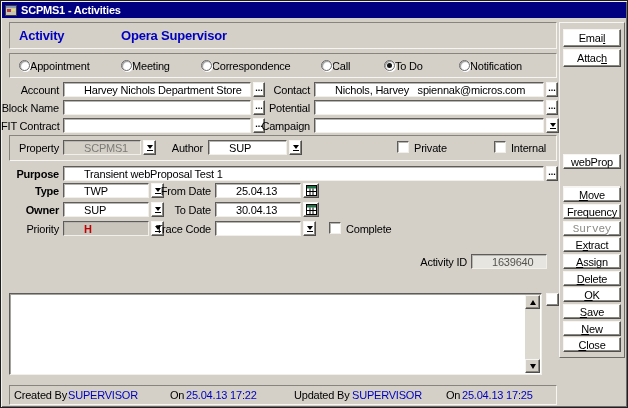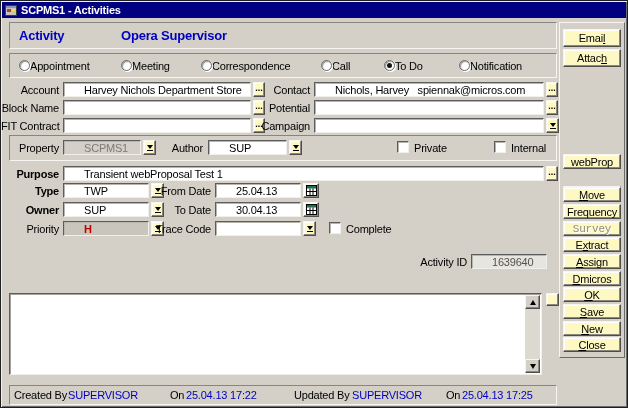--- a/index.html
+++ b/index.html
@@ -10,21 +10,21 @@
   .title{color:#ffffff;font-weight:bold;white-space:nowrap;}
   .band{position:absolute;border:1px solid;border-color:#87857e #f6f5f1 #f6f5f1 #87857e;}
   .hdr-text{position:absolute;top:27px;color:#0000c0;font-weight:bold;font-size:13px;white-space:nowrap;}
   .lbl{position:absolute;text-align:right;white-space:nowrap;color:#000;}
   .b{font-weight:bold;}
   .fld{position:absolute;height:15px;background:#fff;border:1px solid;border-color:#5c5c5c #f1efe9 #f1efe9 #5c5c5c;
        box-shadow:inset 1px 1px 0 #b8b5ae;padding:1px 20px 0;white-space:pre;overflow:hidden;line-height:12px;}
   .fld.dis{background:#d4d0c8;color:#7d7b76;}
   .fld.gray{background:#c9c5bd;}
   .fld.red{color:#c00000;font-weight:bold;}
-  .pbtn{position:absolute;background:#fef9c3;border:1px solid;border-color:#f6f5f1 #4e4e4e #4e4e4e #f6f5f1;
+  .pbtn{position:absolute;background:#ffffff;border:1px solid;border-color:#f6f5f1 #4e4e4e #4e4e4e #f6f5f1;
         box-shadow:inset -1px -1px 0 #8a877f, inset 1px 1px 0 #ffffff;cursor:default;}
   .sq{width:12px;height:15px;}
   .dots{position:absolute;left:0;right:0;top:0;text-align:center;font-weight:bold;font-size:9px;line-height:11px;letter-spacing:0;}
   .dd{width:13px;height:15px;}
   .dd .tri{position:absolute;left:3px;top:4px;width:0;height:0;border-left:3px solid transparent;border-right:3px solid transparent;border-top:4px solid #000;}
   .dd .bar{position:absolute;left:3px;top:9px;width:6px;height:1px;background:#000;}
   .cal{width:16px;height:15px;display:flex;align-items:center;justify-content:center;}
   .check{position:absolute;width:12px;height:12px;background:#fff;border:1px solid;border-color:#5c5c5c #f1efe9 #f1efe9 #5c5c5c;box-shadow:inset 1px 1px 0 #b8b5ae;}
   .clabel{position:absolute;white-space:nowrap;}
   .radio{position:absolute;display:flex;align-items:center;height:13px;}
@@ -280,21 +280,21 @@
         <span>tract</span>
       </div>
     <div class="pbtn sidebtn" style="top:231px;">
         <span></span>
         <span class="u">A</span>
         <span>ssign</span>
       </div>
     <div class="pbtn sidebtn" style="top:248px;">
         <span></span>
         <span class="u">D</span>
-        <span>micros</span>
+        <span>elete</span>
       </div>
     <div class="pbtn sidebtn" style="top:264px;">
         <span></span>
         <span class="u">O</span>
         <span>K</span>
       </div>
     <div class="pbtn sidebtn" style="top:281px;">
         <span></span>
         <span class="u">S</span>
         <span>ave</span>

